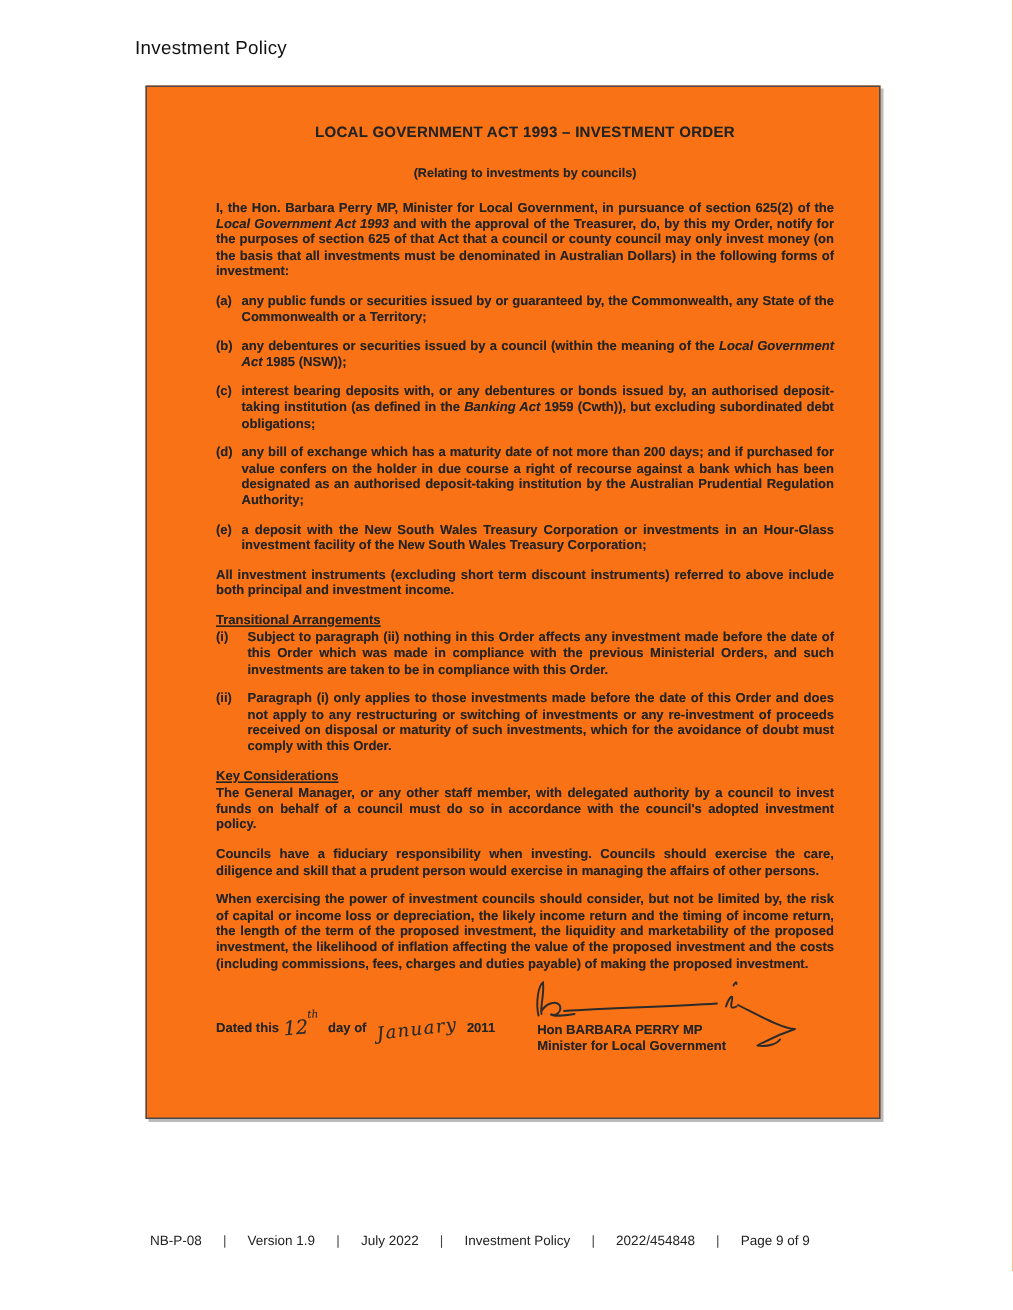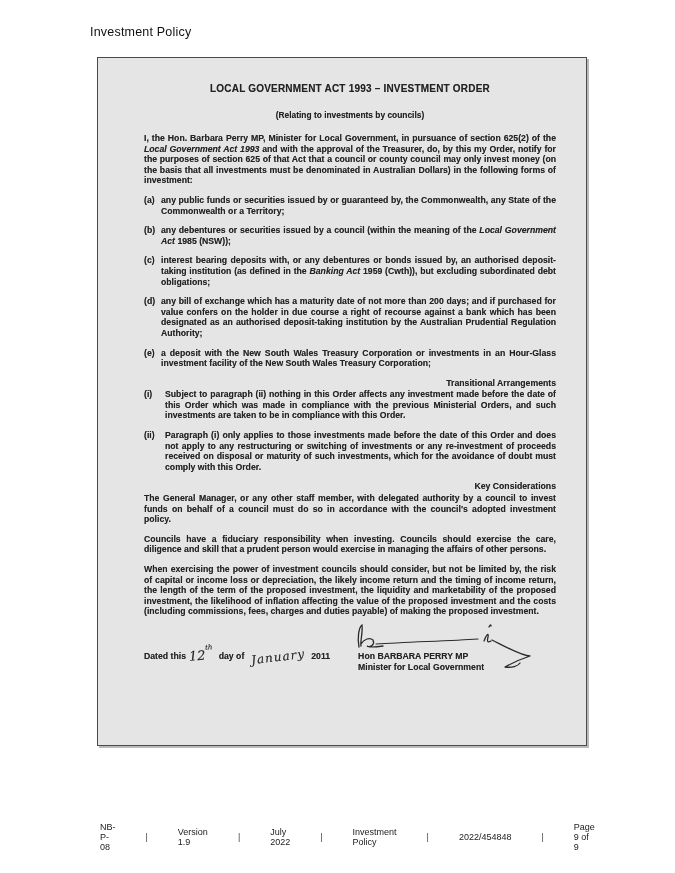--- a/index.html
+++ b/index.html
@@ -9,49 +9,49 @@
   }
   .page-header{
     position:absolute;left:90px;top:25px;
     font-size:12.5px;color:#111;letter-spacing:.2px;
   }
   .scan{
     position:absolute;left:97px;top:57px;width:490px;height:689px;
     box-sizing:border-box;padding:25px 30px 0 46px;
     border:1px solid #4a4a4a;
     box-shadow:2px 2px 0 rgba(130,130,130,.55);
-    background:#e5e5e5;
+    background:#f97316;
     font-size:8.7px;font-weight:bold;color:#232323;
     text-shadow:0 0 .4px rgba(40,40,40,.45);
   }
   .doc-title{text-align:center;font-size:10px;letter-spacing:.2px;margin:0 0 2px;}
   .doc-subtitle{text-align:center;font-size:8.4px;margin:16px 0 13px;font-weight:bold;}
   .scan p{margin:0 0 9px;line-height:10.6px;text-align:justify;}
   .li{display:flex;margin:0 0 9px;}
   .lbl{width:17px;flex:none;line-height:10.6px;}
   .lbl.wide{width:21px;}
   .txt{flex:1;text-align:justify;line-height:10.6px;}
-  .uhead{line-height:10.6px;margin:0 0 1px;text-align:right;}
+  .uhead{text-decoration:underline;line-height:10.6px;margin:0 0 1px;}
   .it{font-style:italic;}
   .sig-row{display:flex;margin-top:17px;position:relative;}
   .dated{white-space:nowrap;padding-top:13px;font-size:8.7px;}
   .hand{
     font-family:"DejaVu Serif", serif;font-style:italic;font-weight:normal;
     display:inline-block;color:#2a2a2a;
   }
   .hand.day{font-size:13px;transform:rotate(-4deg);margin:0 3px 0 1px;position:relative;top:1px;}
   .hand.day sup{font-size:7px;top:-5px;position:relative;}
   .hand.month{font-size:12px;transform:rotate(-7deg);margin:0 4px;position:relative;top:2px;letter-spacing:1px;}
   .signer{margin-left:28px;position:relative;padding-top:17px;}
   .signer-name,.signer-title{line-height:11px;font-size:8.7px;white-space:nowrap;}
   .sig-svg{position:absolute;left:-6px;top:-14px;overflow:visible;}
   .footer{
     position:absolute;left:100px;top:822px;width:440px;
     display:flex;justify-content:space-between;align-items:center;
-    font-size:9px;color:#222;gap:30px;
+    font-size:9px;color:#222;
   }
   .footer .sep{color:#444;font-weight:normal;}
 </style>
 </head>
 <body>
 
 <div class="page-header">Investment Policy</div>
 
 <div class="scan">
 
@@ -78,20 +78,21 @@
   <div class="li">
     <span class="lbl">(d)</span>
     <span class="txt"><span>any bill of exchange which has a maturity date of not more than 200 days; and if purchased for value confers on the holder in due course a right of recourse against a bank which has been designated as an authorised deposit-taking institution by the Australian Prudential Regulation Authority;</span><span class="it"></span><span></span></span>
   </div>
 
   <div class="li">
     <span class="lbl">(e)</span>
     <span class="txt"><span>a deposit with the New South Wales Treasury Corporation or investments in an Hour-Glass investment facility of the New South Wales Treasury Corporation;</span><span class="it"></span><span></span></span>
   </div>
 
+  <p>All investment instruments (excluding short term discount instruments) referred to above include both principal and investment income.</p>
 
   <div class="uhead">Transitional Arrangements</div>
 
   <div class="li">
     <span class="lbl wide">(i)</span>
     <span class="txt">Subject to paragraph (ii) nothing in this Order affects any investment made before the date of this Order which was made in compliance with the previous Ministerial Orders, and such investments are taken to be in compliance with this Order.</span>
   </div>
 
   <div class="li">
     <span class="lbl wide">(ii)</span>

